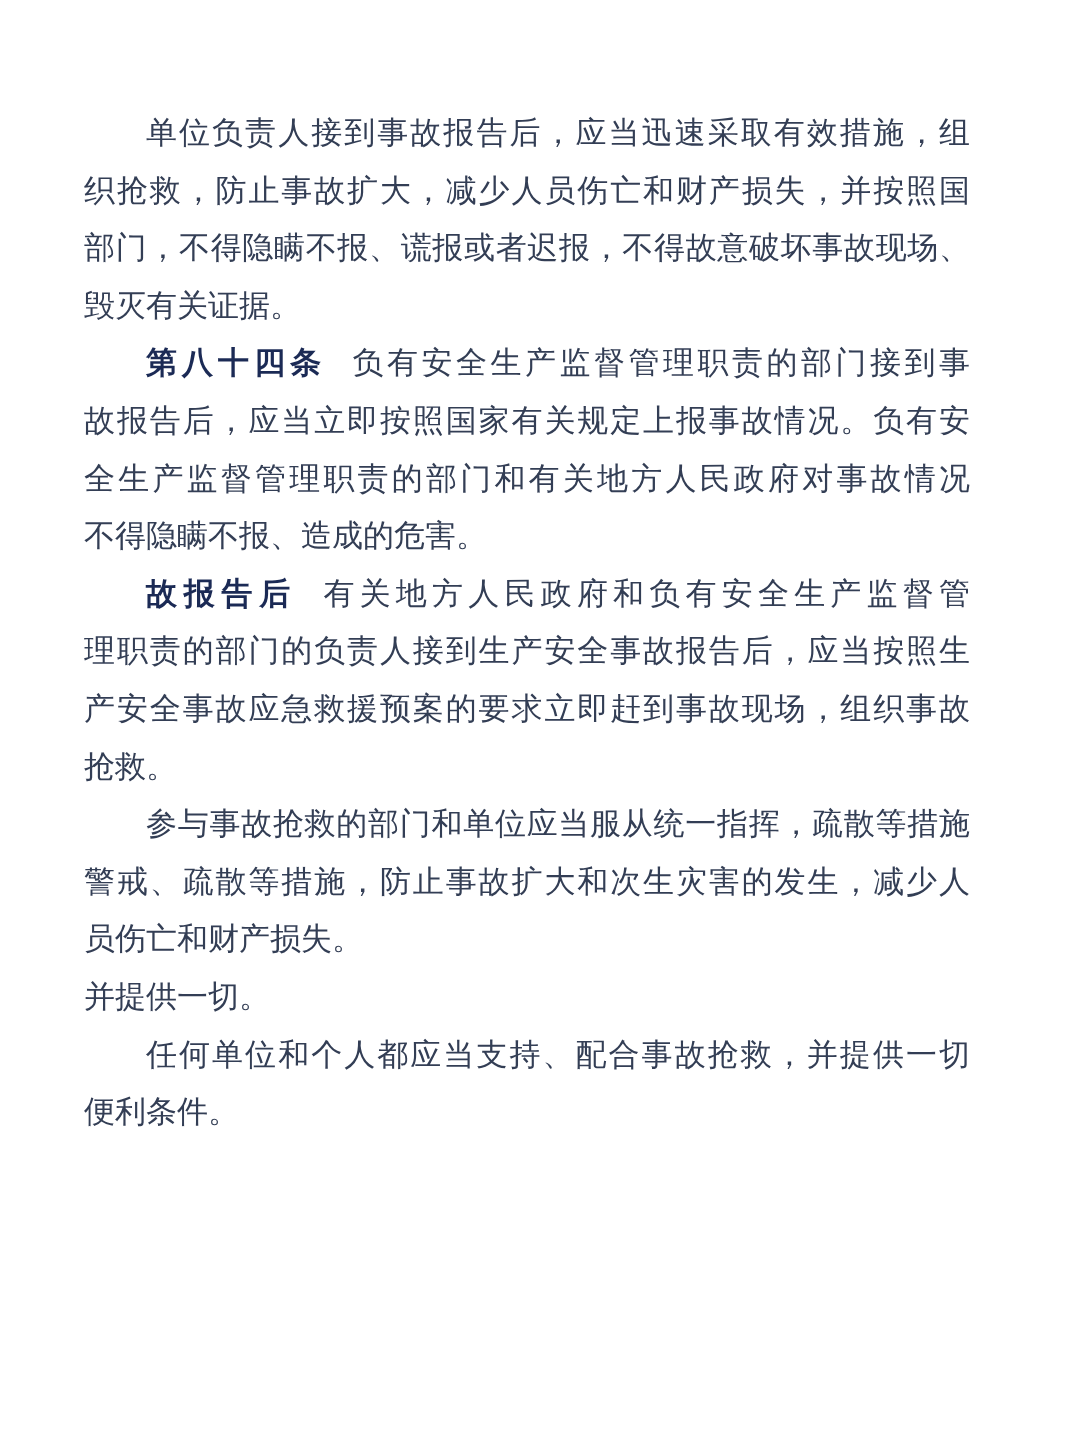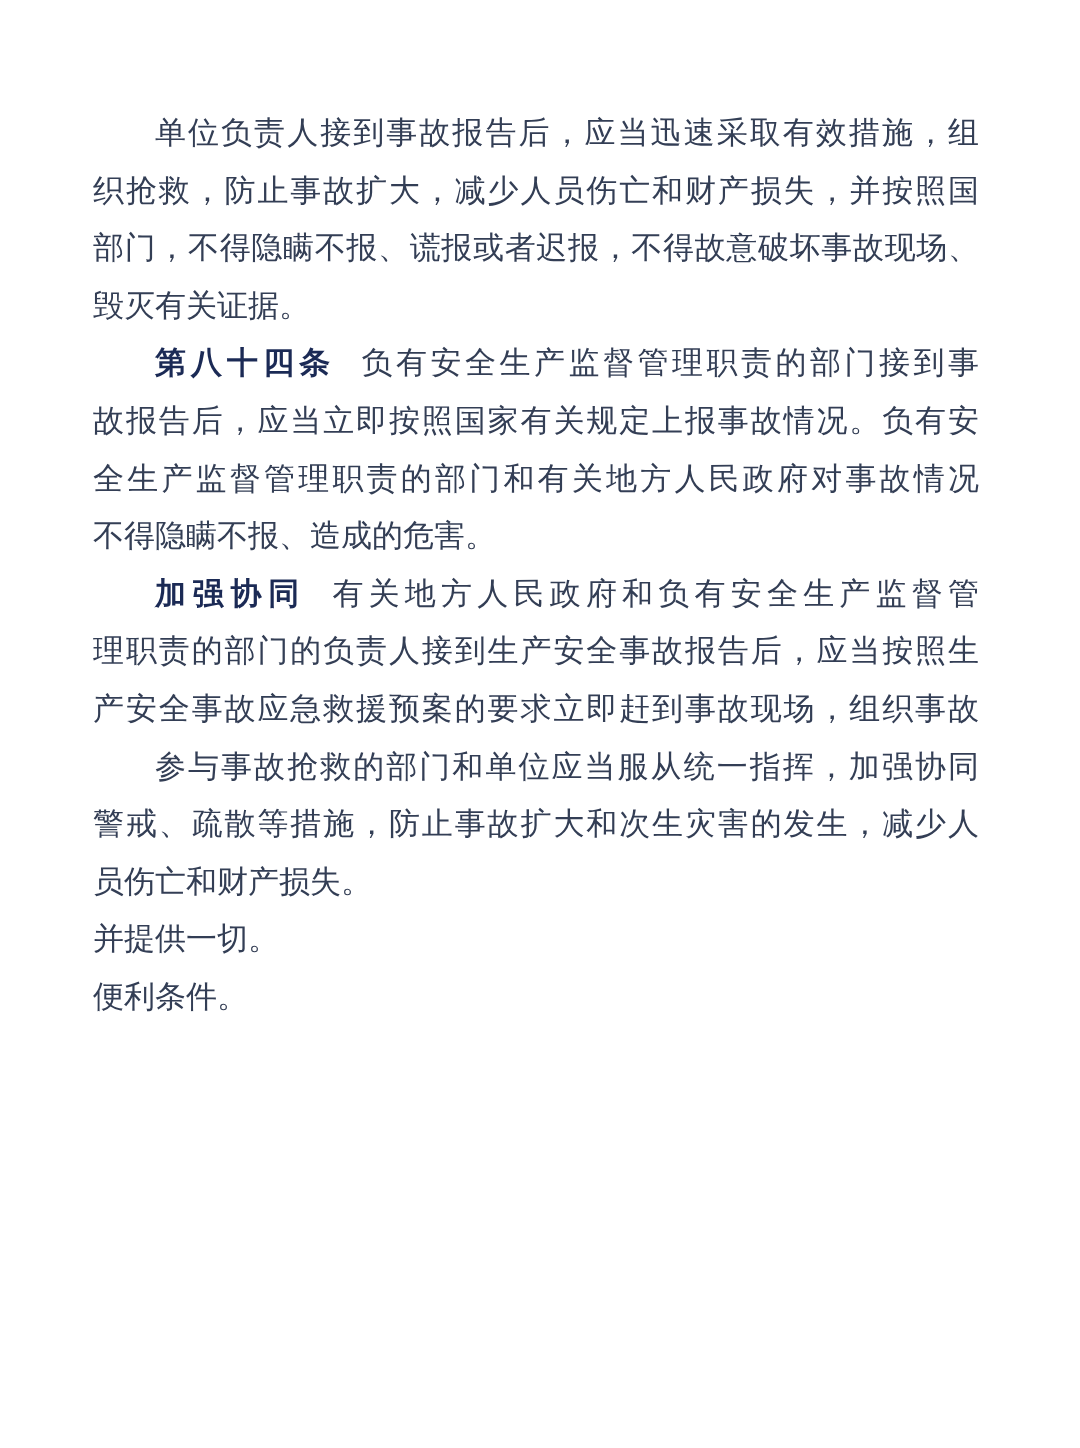--- a/index.html
+++ b/index.html
@@ -9,21 +9,21 @@
   }
   .page {
     position: relative;
     width: 1080px;
     height: 1448px;
     background: var(--page-bg, #ffffff);
     overflow: hidden;
   }
   .textblock {
     position: absolute;
-    left: 93px;
+    left: 84px;
     top: 104px;
     width: 886px;
     font-family: Liberation Serif, serif;
     font-size: 31px;
     line-height: 57.6px;
     color: var(--body-color, #333e55);
   }
   .para { margin: 0; }
   .line {
     height: 57.6px;
@@ -57,34 +57,36 @@
       <div class="line first">
         <b class="art">第八十四条</b><span>负有安全生产监督管理职责的部门接到事</span>
       </div>
       <div class="line">故报告后，应当立即按照国家有关规定上报事故情况。负有安</div>
       <div class="line">全生产监督管理职责的部门和有关地方人民政府对事故情况</div>
       <div class="line last">不得隐瞒不报、造成的危害。</div>
     </section>
 
     <section class="para">
       <div class="line first">
-        <b class="art">加强协同</b><span>有关地方人民政府和负有安全生产监督管</span>
+        <b class="art">故报告后</b><span>有关地方人民政府和负有安全生产监督管</span>
       </div>
       <div class="line">理职责的部门的负责人接到生产安全事故报告后，应当按照生</div>
       <div class="line">产安全事故应急救援预案的要求立即赶到事故现场，组织事故</div>
+      <div class="line last">抢救。</div>
     </section>
 
     <section class="para">
-      <div class="line first">参与事故抢救的部门和单位应当服从统一指挥，加强协同</div>
+      <div class="line first">参与事故抢救的部门和单位应当服从统一指挥，疏散等措施</div>
       <div class="line">警戒、疏散等措施，防止事故扩大和次生灾害的发生，减少人</div>
       <div class="line last">员伤亡和财产损失。</div>
     </section>
 
     <section class="para">
       <div class="line last">并提供一切。</div>
     </section>
 
     <section class="para">
+      <div class="line first">任何单位和个人都应当支持、配合事故抢救，并提供一切</div>
       <div class="line last">便利条件。</div>
     </section>
 
   </div>
 </div>
 
 </body></html>

